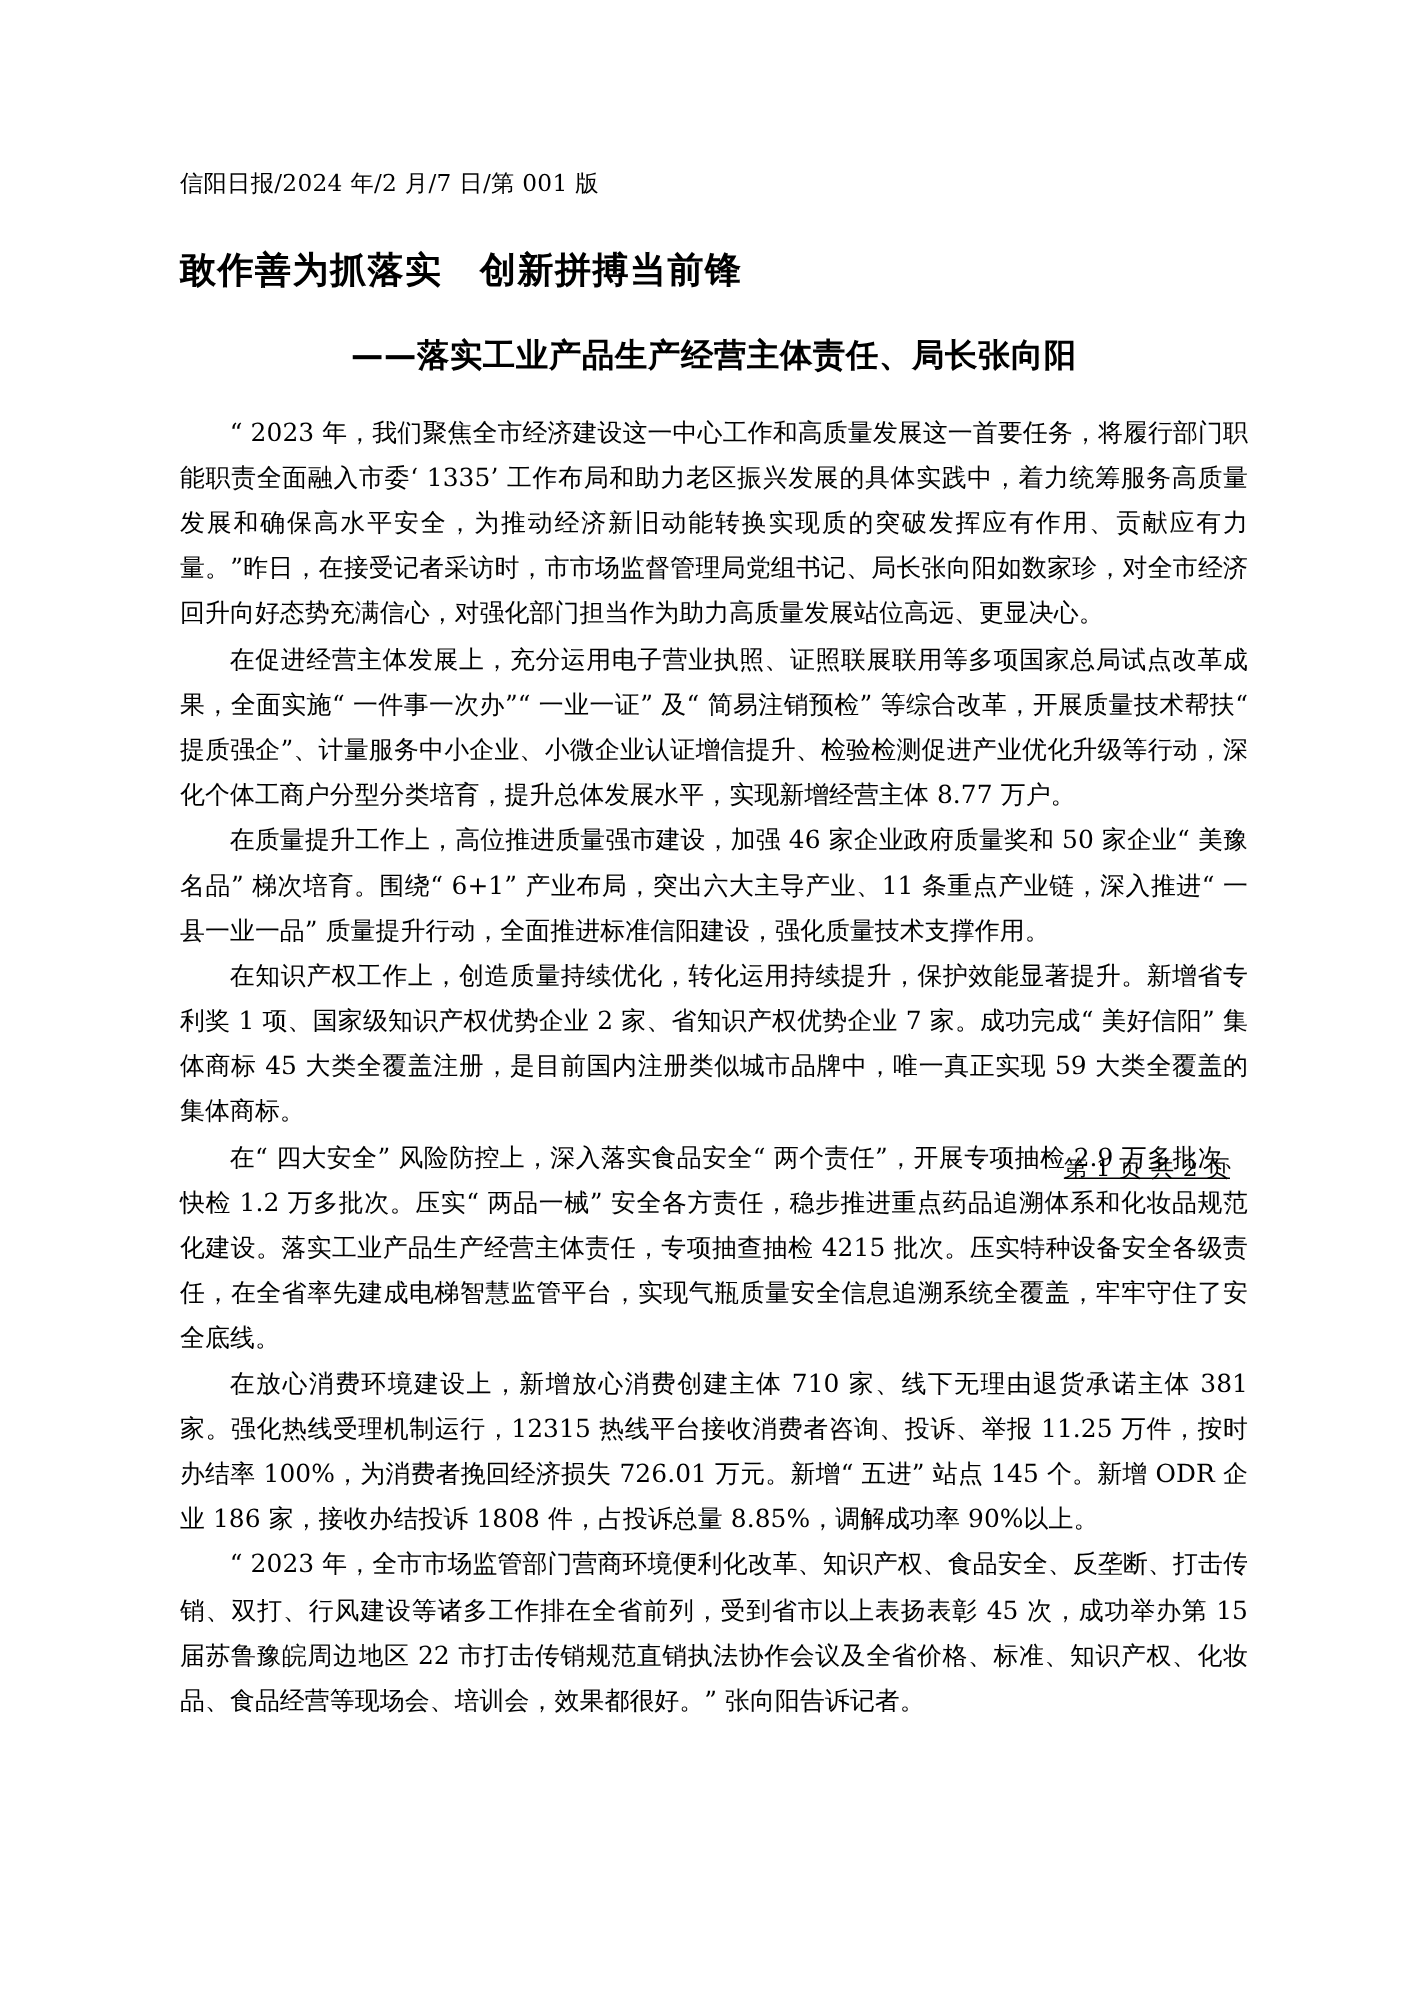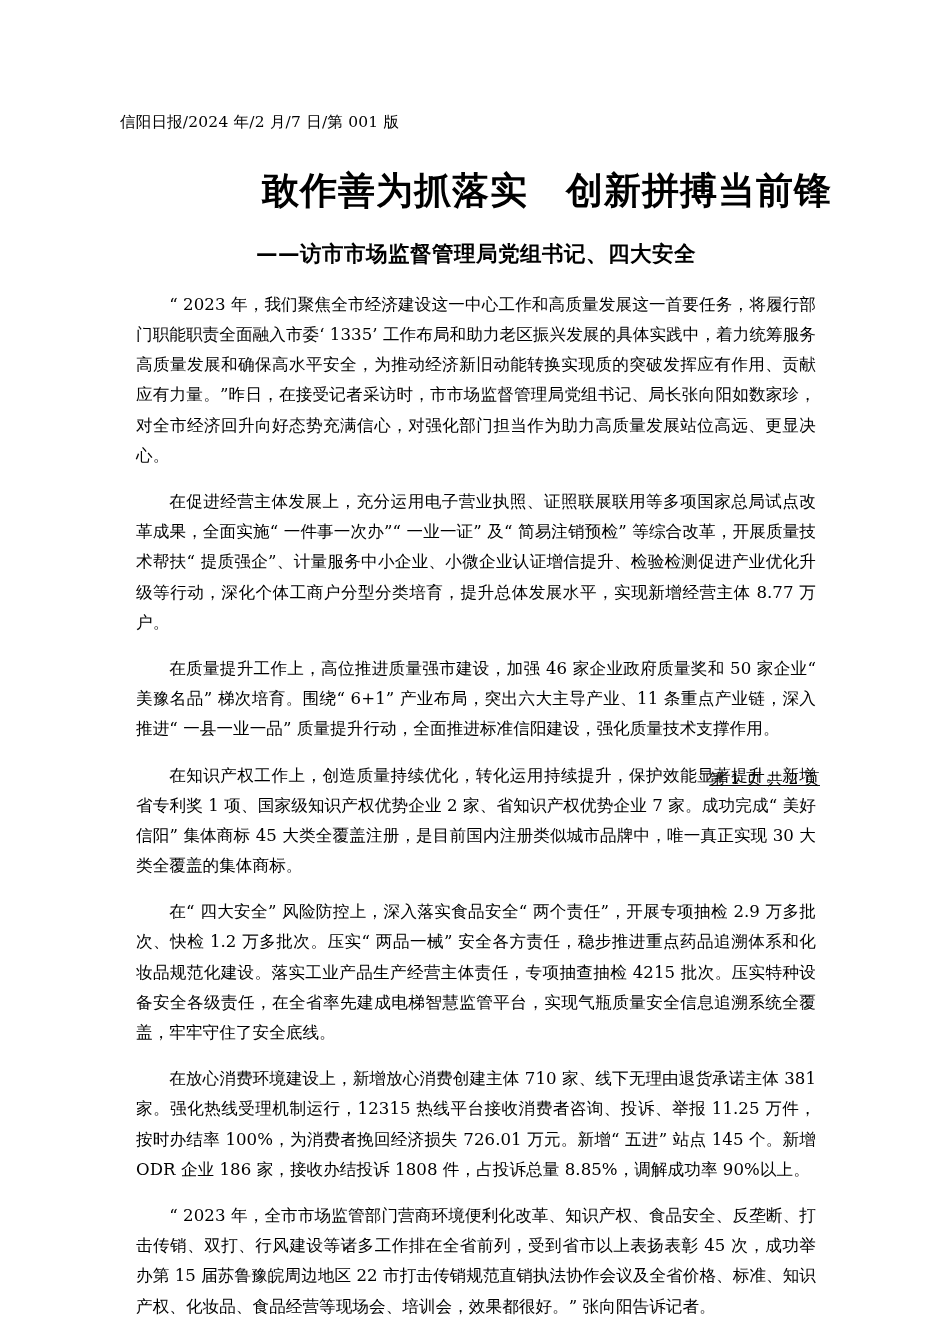--- a/index.html
+++ b/index.html
@@ -25,48 +25,48 @@
     padding: 112px 118px 0 120px;
   }
   .source-line {
     font-size: 15.5px;
     line-height: 1.4;
     letter-spacing: 0.2px;
     margin: 0 0 34px 0;
     white-space: nowrap;
   }
   .headline {
-    text-align: right;
-    font-size: 37px;
+    text-align: left;
+    font-size: 24px;
     font-weight: bold;
     letter-spacing: 1px;
     margin: 0 0 26px 0;
     line-height: 1.25;
-    font-family: Liberation Sans, sans-serif;
+    font-family: Liberation Mono, monospace;
   }
   .subheadline {
     text-align: center;
     font-size: 21.5px;
     font-weight: bold;
     letter-spacing: 0.5px;
     margin: 0 0 22px 0;
     line-height: 1.3;
     font-family: "DejaVu Sans", "Liberation Sans", sans-serif;
   }
   .byline {
     text-align: center;
     font-size: 17px;
     letter-spacing: 0.5px;
     margin: 0 0 18px 0;
     line-height: 1.3;
   }
   .body-text p {
     font-size: 16.6px;
     line-height: 1.82;
-    margin: 16px;
+    margin: 0;
     text-align: justify;
     text-justify: inter-ideograph;
     text-indent: 2em;
     letter-spacing: 0.05px;
   }
   .footer {
     position: absolute;
     right: 130px;
     bottom: 178px;
     font-size: 15.5px;
@@ -77,28 +77,28 @@
 </style>
 </head>
 <body>
 
 <div class="page">
 
   <div class="source-line">信阳日报/2024 年/2 月/7 日/第  001 版</div>
 
   <h1 class="headline">敢作善为抓落实　创新拼搏当前锋</h1>
 
-  <h2 class="subheadline">——访市市场监督管理局党组书记、四大安全</h2>
+  <h2 class="subheadline">——落实工业产品生产经营主体责任、局长张向阳</h2>
 
 
   <div class="body-text">
     <p>“ 2023 年，我们聚焦全市经济建设这一中心工作和高质量发展这一首要任务，将履行部门职能职责全面融入市委‘ 1335’ 工作布局和助力老区振兴发展的具体实践中，着力统筹服务高质量发展和确保高水平安全，为推动经济新旧动能转换实现质的突破发挥应有作用、贡献应有力量。”昨日，在接受记者采访时，市市场监督管理局党组书记、局长张向阳如数家珍，对全市经济回升向好态势充满信心，对强化部门担当作为助力高质量发展站位高远、更显决心。</p>
     <p>在促进经营主体发展上，充分运用电子营业执照、证照联展联用等多项国家总局试点改革成果，全面实施“ 一件事一次办”“ 一业一证” 及“ 简易注销预检” 等综合改革，开展质量技术帮扶“ 提质强企”、计量服务中小企业、小微企业认证增信提升、检验检测促进产业优化升级等行动，深化个体工商户分型分类培育，提升总体发展水平，实现新增经营主体 8.77 万户。</p>
     <p>在质量提升工作上，高位推进质量强市建设，加强 46 家企业政府质量奖和 50 家企业“ 美豫名品” 梯次培育。围绕“ 6+1” 产业布局，突出六大主导产业、11 条重点产业链，深入推进“ 一县一业一品” 质量提升行动，全面推进标准信阳建设，强化质量技术支撑作用。</p>
-    <p>在知识产权工作上，创造质量持续优化，转化运用持续提升，保护效能显著提升。新增省专利奖 1 项、国家级知识产权优势企业 2 家、省知识产权优势企业 7 家。成功完成“ 美好信阳” 集体商标 45 大类全覆盖注册，是目前国内注册类似城市品牌中，唯一真正实现 30 大类全覆盖的集体商标。</p>
+    <p>在知识产权工作上，创造质量持续优化，转化运用持续提升，保护效能显著提升。新增省专利奖 1 项、国家级知识产权优势企业 2 家、省知识产权优势企业 7 家。成功完成“ 美好信阳” 集体商标 45 大类全覆盖注册，是目前国内注册类似城市品牌中，唯一真正实现 59 大类全覆盖的集体商标。</p>
     <p>在“ 四大安全” 风险防控上，深入落实食品安全“ 两个责任”，开展专项抽检 2.9 万多批次、快检 1.2 万多批次。压实“ 两品一械” 安全各方责任，稳步推进重点药品追溯体系和化妆品规范化建设。落实工业产品生产经营主体责任，专项抽查抽检 4215 批次。压实特种设备安全各级责任，在全省率先建成电梯智慧监管平台，实现气瓶质量安全信息追溯系统全覆盖，牢牢守住了安全底线。</p>
     <p>在放心消费环境建设上，新增放心消费创建主体 710 家、线下无理由退货承诺主体 381 家。强化热线受理机制运行，12315 热线平台接收消费者咨询、投诉、举报 11.25 万件，按时办结率 100%，为消费者挽回经济损失 726.01 万元。新增“ 五进” 站点 145 个。新增 ODR 企业 186 家，接收办结投诉 1808 件，占投诉总量 8.85%，调解成功率 90%以上。</p>
     <p>“ 2023 年，全市市场监管部门营商环境便利化改革、知识产权、食品安全、反垄断、打击传销、双打、行风建设等诸多工作排在全省前列，受到省市以上表扬表彰 45 次，成功举办第 15 届苏鲁豫皖周边地区 22 市打击传销规范直销执法协作会议及全省价格、标准、知识产权、化妆品、食品经营等现场会、培训会，效果都很好。” 张向阳告诉记者。</p>
   </div>
 
   <div class="footer">第 1 页 共 2 页</div>
 
 </div>
 
 </body></html>

